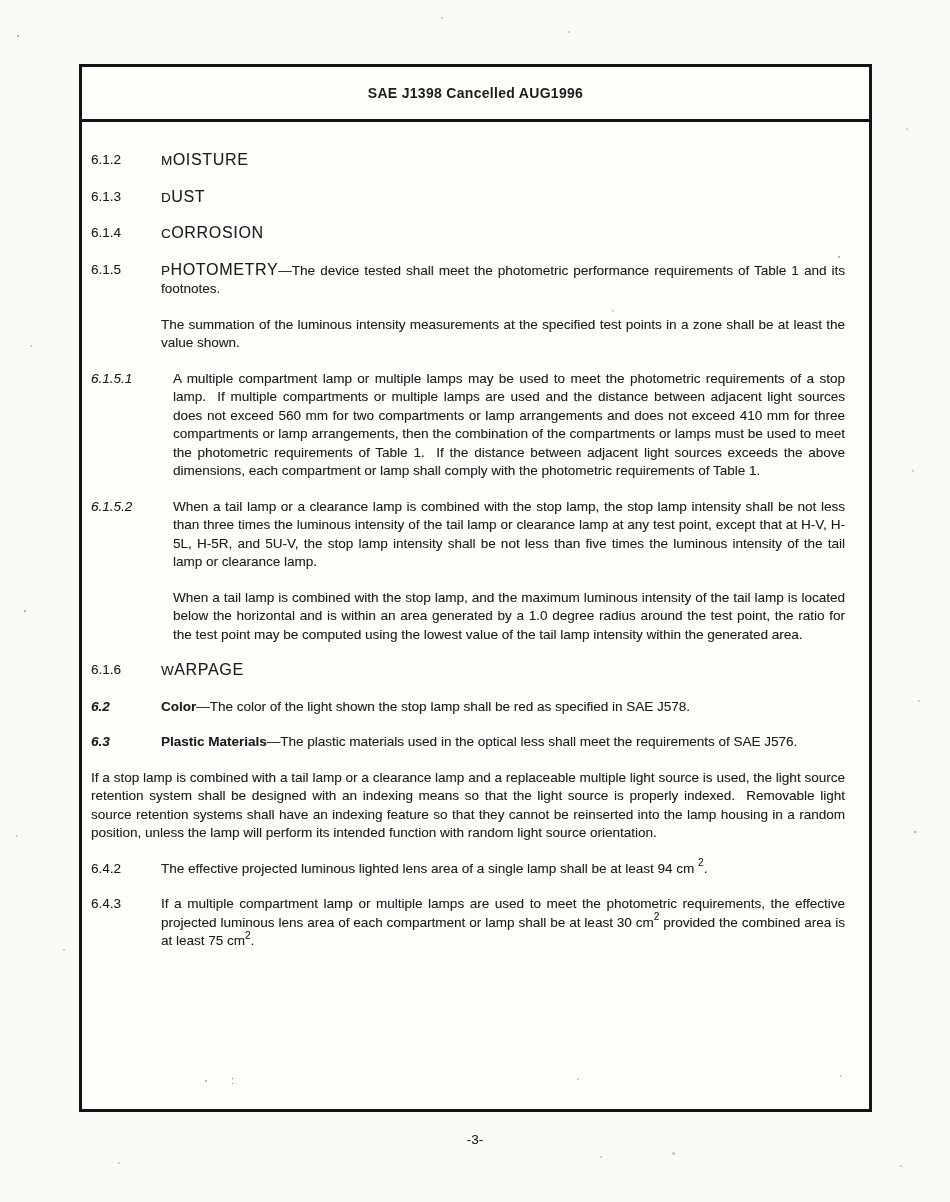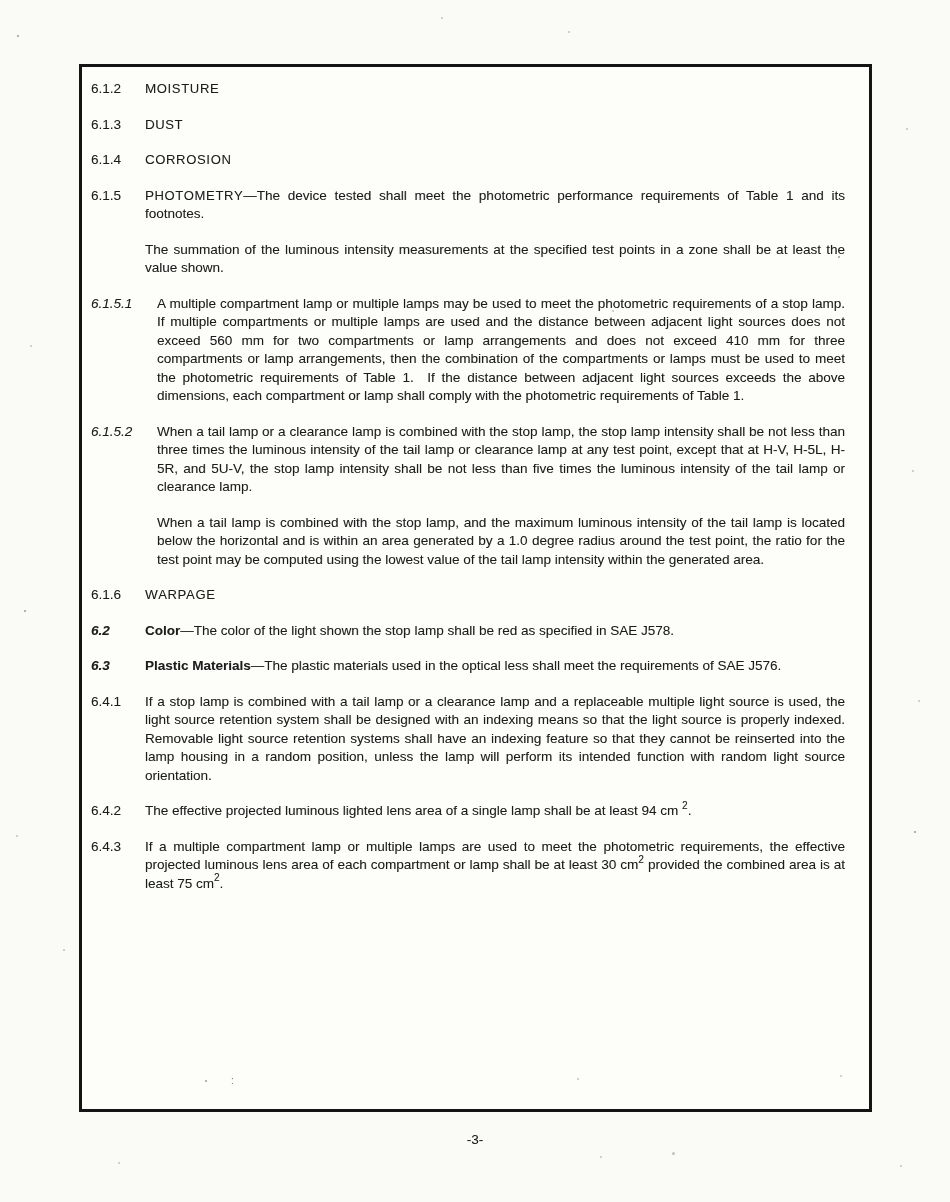--- a/index.html
+++ b/index.html
@@ -17,44 +17,47 @@
   .hdr{
     height:52px;border-bottom:3px solid #141414;
     display:flex;align-items:center;justify-content:center;
     font-weight:bold;font-size:14px;letter-spacing:.3px;
   }
   .content{
     padding:13px 24px 0 9px;
     font-size:13.5px;line-height:18.5px;
     text-shadow:.3px .3px 0 rgba(28,28,28,.28);
   }
-  .para{display:flex;margin:0 0 17px 0;}
+  .para{display:flex;margin:16px 0 17px 0;gap:16px;}
   .num{flex:0 0 54px;white-space:nowrap;}
   .indent1 .num{flex:0 0 66px;}
   .it{font-style:italic;}
   .b{font-weight:bold;font-style:italic;}
   .pbody{flex:1;text-align:justify;white-space:pre-wrap;}
   .bh{font-weight:bold;}
   .sch{letter-spacing:.4px;}
   .scf{font-size:13.5px;}
-  .scr{font-size:13px;letter-spacing:.7px;}
+  .scr{font-size:16px;letter-spacing:.7px;}
   sup{font-size:10px;line-height:0;position:relative;top:-1px;}
   .pagenum{
     position:absolute;top:1132px;left:0;width:950px;text-align:center;
     font-size:13.5px;color:#1c1c1c;text-shadow:.3px .3px 0 rgba(28,28,28,.3);
   }
   .sp{position:absolute;background:#3a3a3a;width:2px;height:2px;border-radius:50%;opacity:.5;}
   .sp.big{width:3px;height:3px;}
   .sp.lite{opacity:.3;}
   .mark{position:absolute;font-size:10px;color:#444;opacity:.7;}
 </style>
 </head>
 <body>
 
 <div class="sheet">
+  <div class="hdr">
+    <span>SAE J1398 Cancelled AUG1996</span>
+  </div>
   <div class="content">
       <div class="para">
         <span class="num">6.1.2</span>
         <span class="pbody"><span class="sch"><span class="scf">M</span><span class="scr">OISTURE</span></span></span>
       </div>
       <div class="para">
         <span class="num">6.1.3</span>
         <span class="pbody"><span class="sch"><span class="scf">D</span><span class="scr">UST</span></span></span>
       </div>
       <div class="para">
@@ -87,21 +90,20 @@
       </div>
       <div class="para">
         <span class="num b">6.2</span>
         <span class="pbody"><span class="bh">Color</span><span class="dash">—</span><span class="seg">The color of the light shown the stop lamp shall be red as specified in SAE J578.</span></span>
       </div>
       <div class="para">
         <span class="num b">6.3</span>
         <span class="pbody"><span class="bh">Plastic Materials</span><span class="dash">—</span><span class="seg">The plastic materials used in the optical less shall meet the requirements of SAE J576.</span></span>
       </div>
       <div class="para">
-        <span class="num">6.4.1</span>
         <span class="pbody"><span class="seg">If a stop lamp is combined with a tail lamp or a clearance lamp and a replaceable multiple light source is used, the light source retention system shall be designed with an indexing means so that the light source is properly indexed.  Removable light source retention systems shall have an indexing feature so that they cannot be reinserted into the lamp housing in a random position, unless the lamp will perform its intended function with random light source orientation.</span></span>
       </div>
       <div class="para">
         <span class="num">6.4.2</span>
         <span class="pbody"><span class="seg">The effective projected luminous lighted lens area of a single lamp shall be at least 94 cm </span><sup class="sup">2</sup><span class="seg">.</span></span>
       </div>
       <div class="para">
         <span class="num">6.4.3</span>
         <span class="pbody"><span class="seg">If a multiple compartment lamp or multiple lamps are used to meet the photometric requirements, the effective projected luminous lens area of each compartment or lamp shall be at least 30 cm</span><sup class="sup">2</sup><span class="seg"> provided the combined area is at least 75 cm</span><sup class="sup">2</sup><span class="seg">.</span></span>
       </div>

